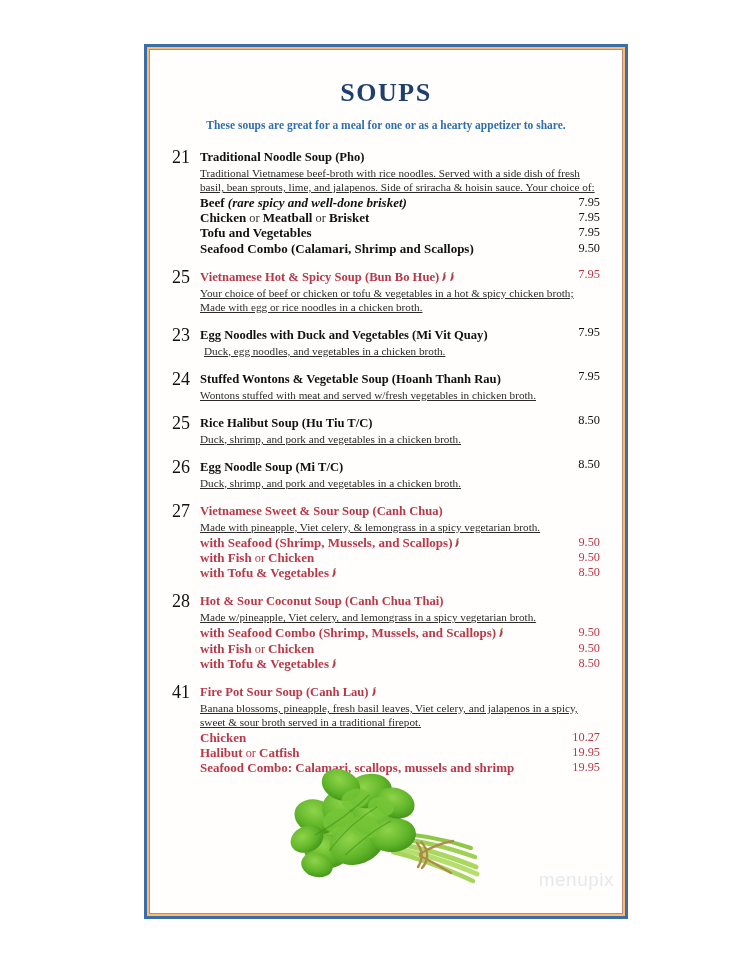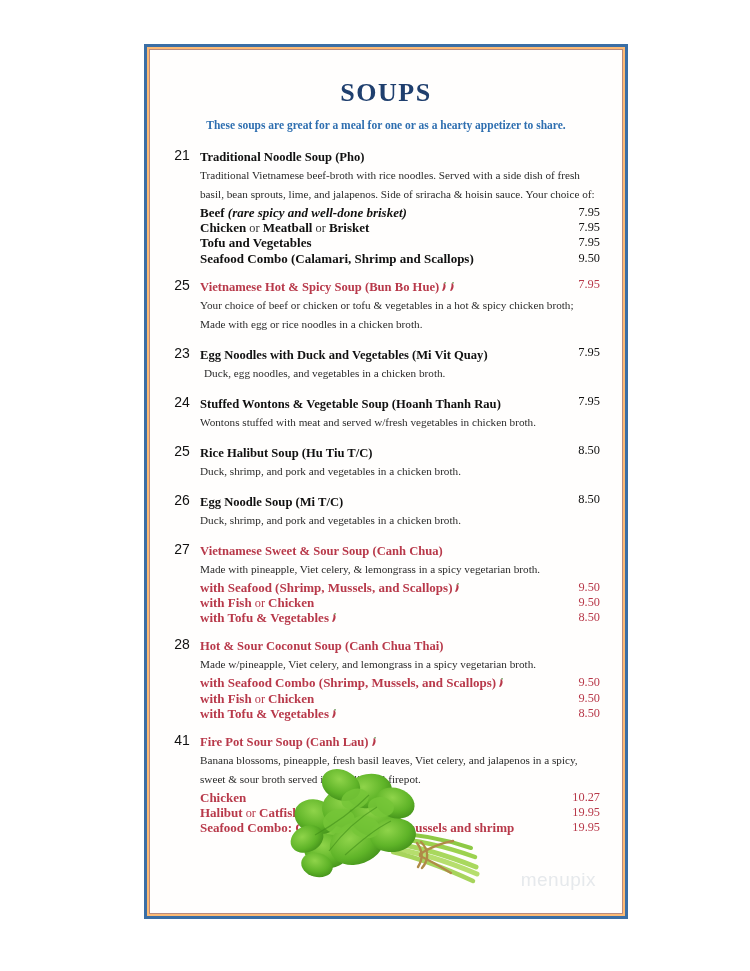--- a/index.html
+++ b/index.html
@@ -61,24 +61,24 @@
   }
   .item-head{
     position:relative;
     display:block;
     min-height:15px;
   }
   .item-num{
     position:absolute;
     left:0; top:0;
     width:20px;
-    text-align:center;
-    font-size:14px;
-    color:#111111;
-    font-family:Liberation Sans, sans-serif;
+    text-align:left;
+    font-size:18px;
+    color:#111111;
+    font-family:Liberation Serif, serif;
   }
   .item-name{
     display:inline-block;
     margin-left:28px;
     font-size:12.6px;
     font-weight:bold;
     color:#111111;
     font-family:"Liberation Serif", serif;
   }
   .item.red .item-name{ color:#b8394a; }
@@ -91,23 +91,24 @@
     text-align:right;
     font-size:12.4px;
     color:#111111;
     font-family:"Liberation Serif", serif;
   }
   .item.red .item-price{ color:#b8394a; }
 
   .item-desc{
     margin:1px 0 0 28px;
     font-size:11.2px;
-    line-height:19px;
+    line-height:14px;
     color:#2a2a2a;
     font-family:"Liberation Serif", serif;
+    text-decoration:underline;
   }
   .item-desc.indent{ margin-left:32px; }
 
   
   .options{ margin:1px 0 0 28px; }
   .opt{
     position:relative;
     min-height:14px;
     line-height:14.2px;
   }
@@ -153,21 +154,21 @@
     display:flex;
     align-items:center;
     justify-content:center;
     pointer-events:none;
   }
   .photo svg{ display:block; }
 
   
   .watermark{
     position:absolute;
-    right:26px;
+    right:8px;
     bottom:22px;
     font-size:19px;
     letter-spacing:0.5px;
     color:#e6e9ec;
     font-family:"Liberation Sans", sans-serif;
     user-select:none;
   }
 </style>
 </head>
 <body>

